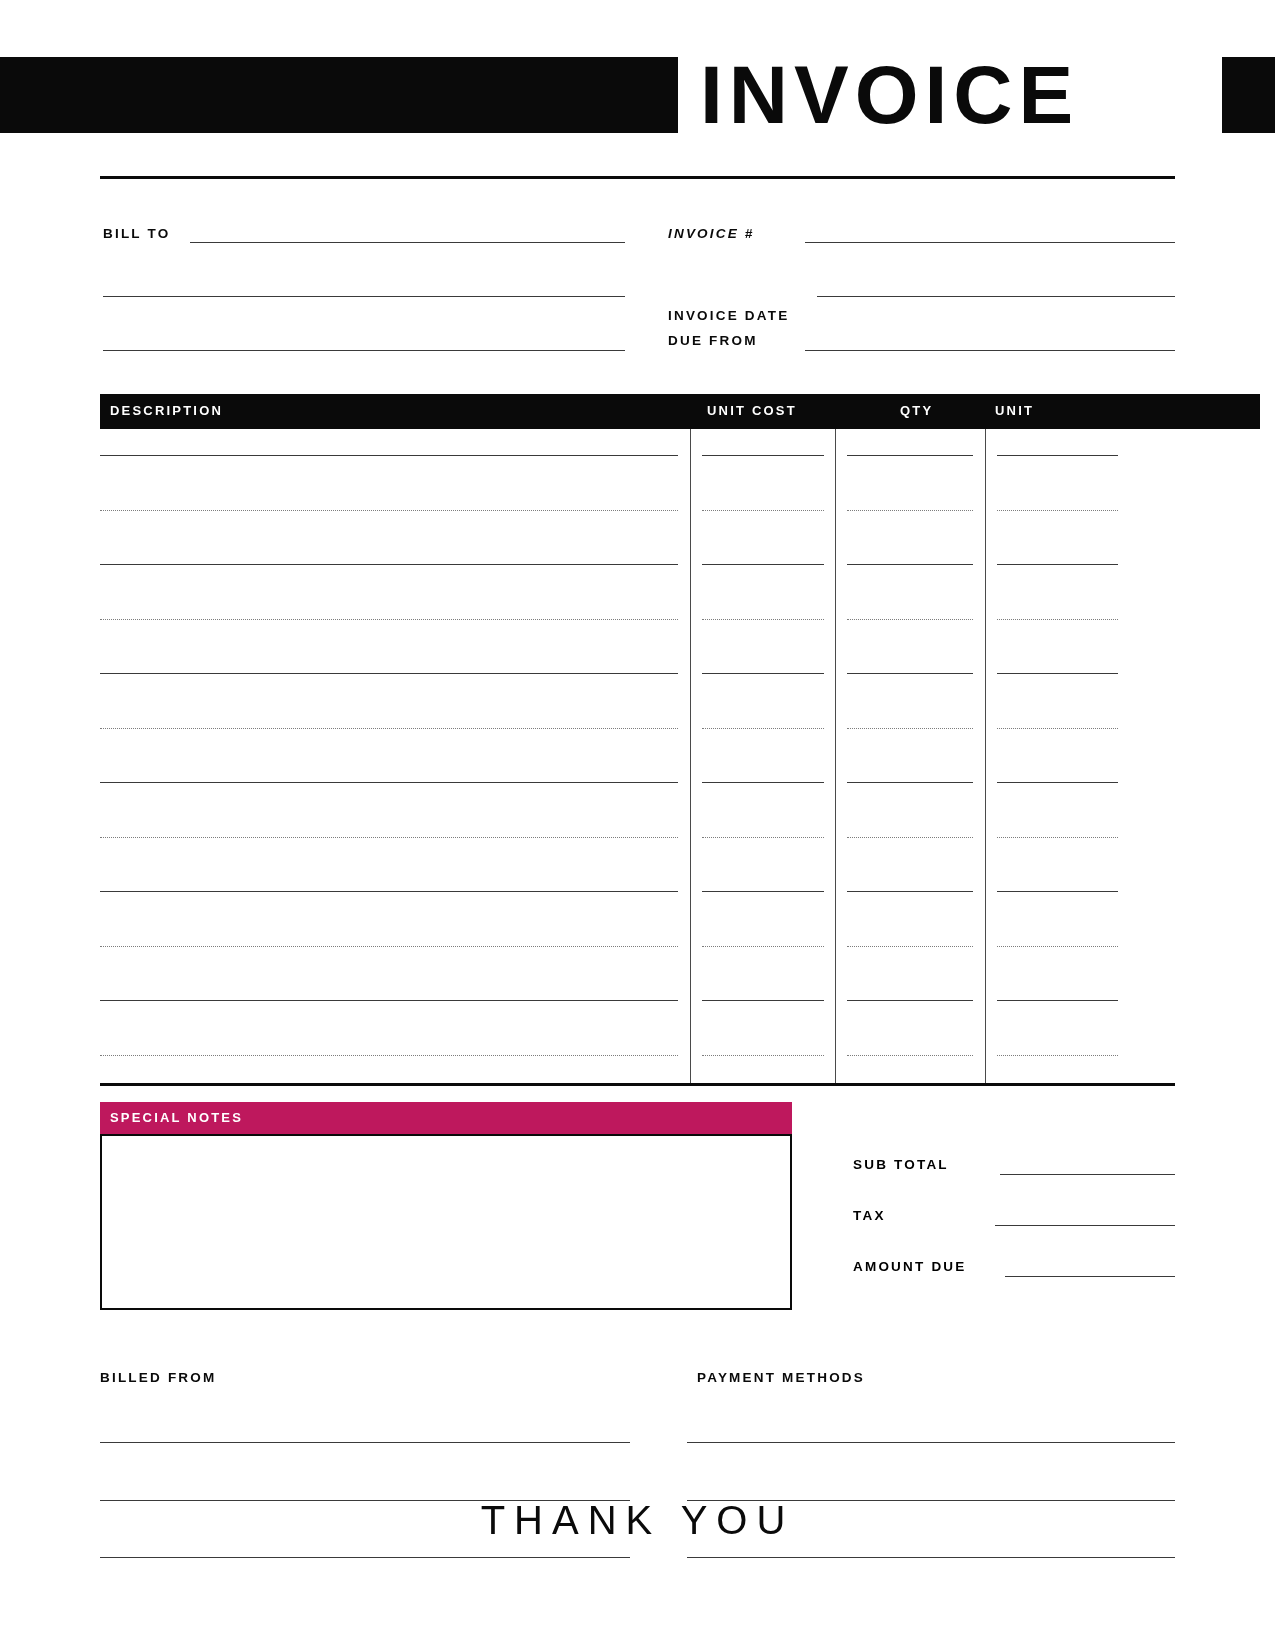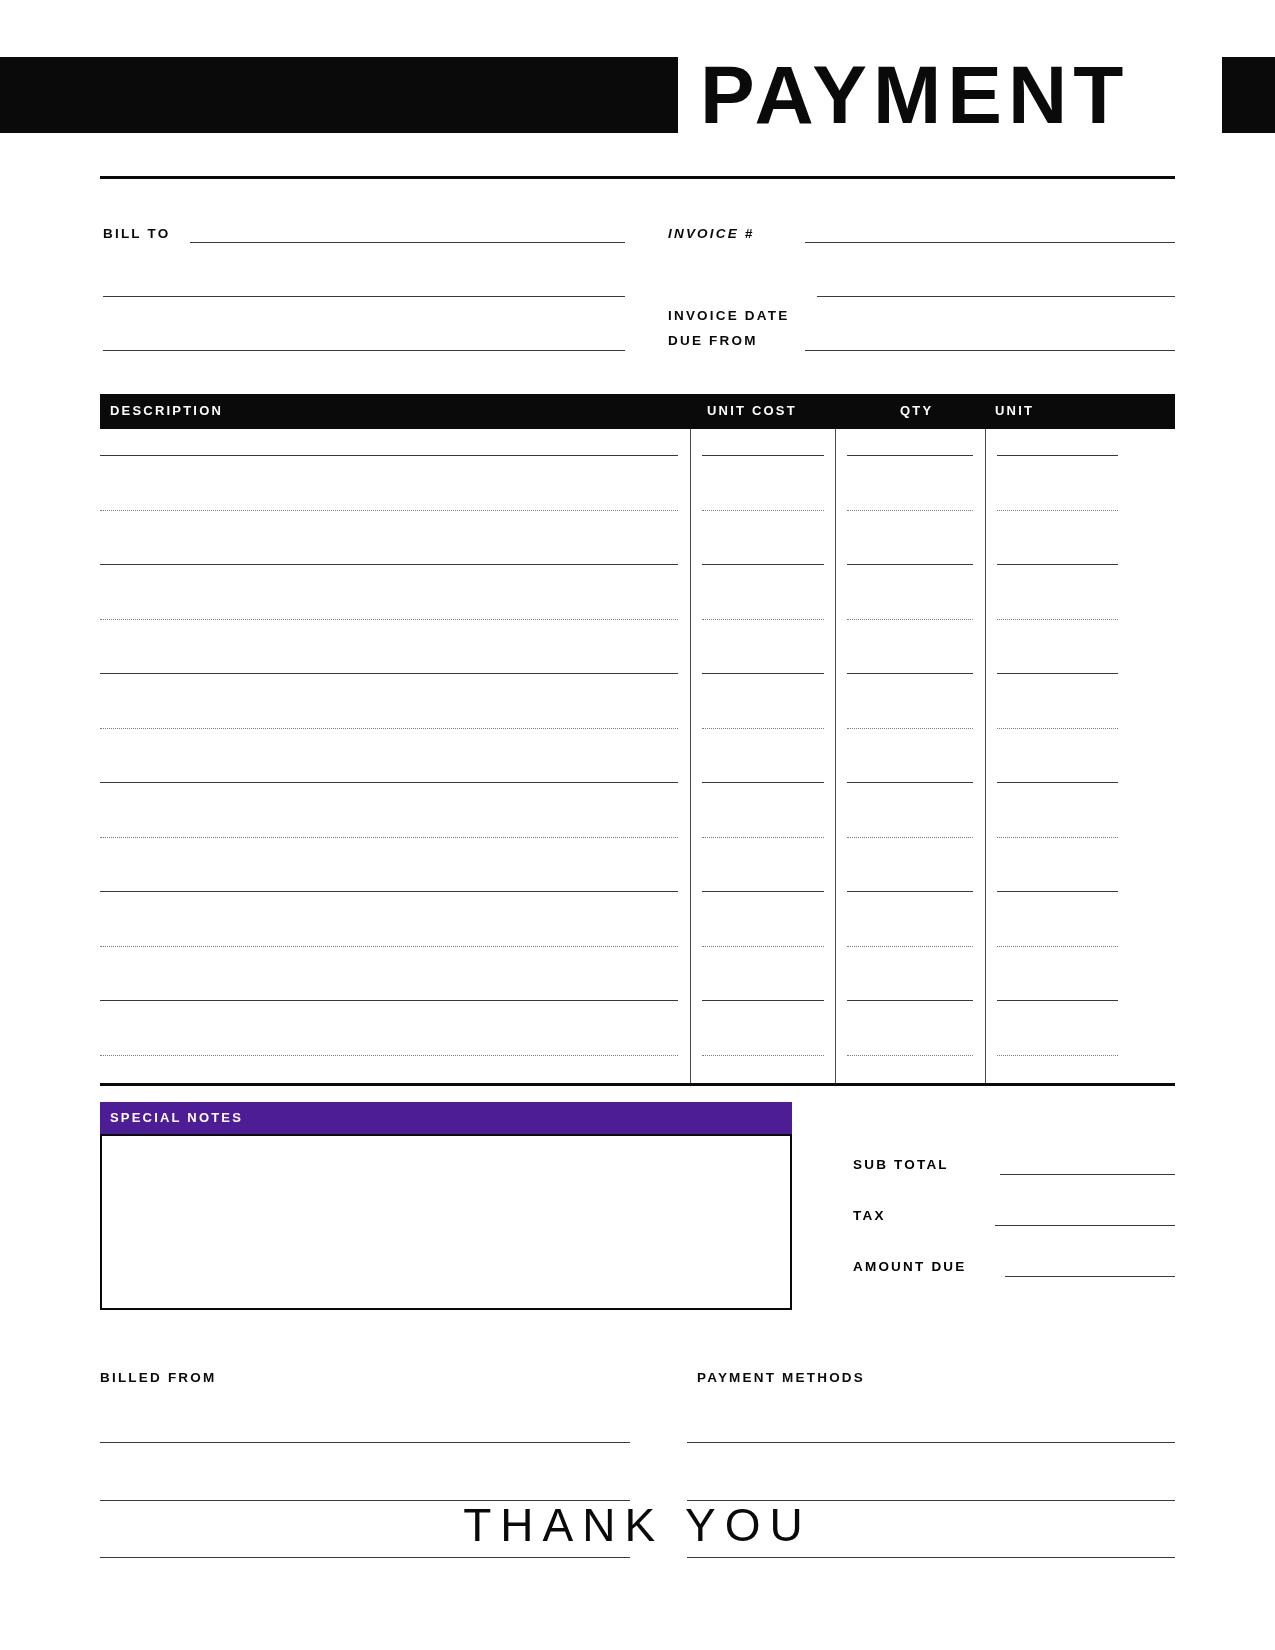--- a/index.html
+++ b/index.html
@@ -77,21 +77,21 @@
   .due-date-label { position: absolute; left: 668px; top: 333px; }
 
   .inv-no-line   { left: 805px; top: 242px; width: 370px; }
   .inv-date-line { left: 817px; top: 296px; width: 358px; }
   .due-date-line { left: 805px; top: 350px; width: 370px; }
 
   
   .table-head {
     position: absolute;
     left: 100px; top: 394px;
-    width: 1075px; height: 35px;
+    width: 1160px; height: 35px;
     background: #0a0a0a;
   }
   .th {
     position: absolute;
     top: 9px;
     font-size: 13px;
     font-weight: 700;
     letter-spacing: 2.2px;
     color: #ffffff;
     white-space: nowrap;
@@ -134,21 +134,21 @@
     left: 100px; top: 1083px;
     width: 1075px; height: 3px;
     background: #0a0a0a;
   }
 
   
   .notes-head {
     position: absolute;
     left: 100px; top: 1102px;
     width: 692px; height: 32px;
-    background: #4c1d95;
+    background: #be185d;
   }
   .notes-head-label {
     position: absolute;
     left: 10px; top: 8px;
     font-size: 13px;
     font-weight: 700;
     letter-spacing: 2.2px;
     color: #ffffff;
     white-space: nowrap;
   }
@@ -186,35 +186,35 @@
 
   .pm-line-1 { left: 687px; top: 1442px; width: 488px; }
   .pm-line-2 { left: 687px; top: 1500px; width: 488px; }
   .pm-line-3 { left: 687px; top: 1557px; width: 488px; }
 
   .thank-you {
     position: absolute;
     left: 0; top: 1498px;
     width: 1275px;
     text-align: center;
-    font-size: 46px;
+    font-size: 40px;
     font-weight: 400;
     letter-spacing: 9px;
     color: #0a0a0a;
   }
 </style>
 </head>
 <body>
 
 <div class="page">
 
   <div class="header-band">
     <div class="band-left"></div>
     <div class="band-right"></div>
-    <div class="invoice-title">PAYMENT</div>
+    <div class="invoice-title">INVOICE</div>
   </div>
 
   <div class="rule-top"></div>
 
   <div class="label bill-to-label">BILL TO</div>
   <div class="fill-line bill-line-1"></div>
   <div class="fill-line bill-line-2"></div>
   <div class="fill-line bill-line-3"></div>
 
   <div class="label inv-no-label">INVOICE #</div>

